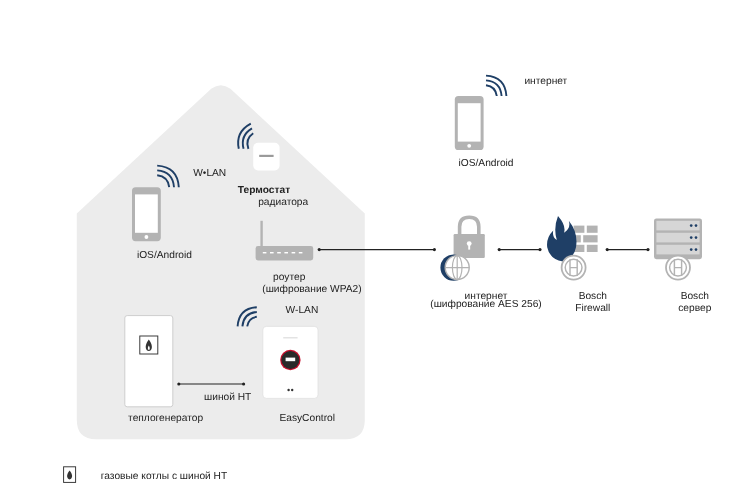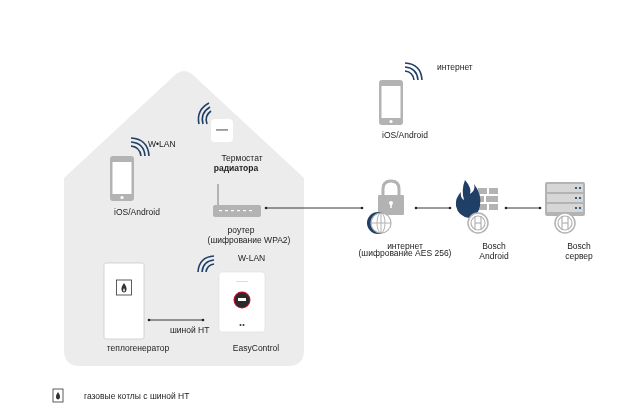--- a/index.html
+++ b/index.html
@@ -153,40 +153,40 @@
     <path d="M405 67 Q417 68 418 80"></path>
     <path d="M405 63 Q421 64 422 80"></path>
   </g>
 
   <g>
     <rect x="53" y="389" width="10" height="13" fill="#fff" stroke="#333" stroke-width="0.8"></rect>
     <path d="M58 392 Q60.5 395 60 397.5 Q59.5 399.5 58 399.5 Q56.5 399.5 56 397.5 Q55.5 395 58 392 Z" fill="#333"></path>
   </g>
 </svg>
 
-<div class="lbl" style="left:134px;top:139px;">W•LAN</div>
+<div class="lbl" style="left:147px;top:139px;">W•LAN</div>
 <div class="lbl" style="left:93px;top:207px;width:60px;">iOS/Android</div>
 
-<div class="lbl" style="left:198px;top:153px;width:60px;">Термостат</div>
-<div class="lbl" style="left:192px;top:163px;width:60px;font-weight:bold;">радиатора</div>
+<div class="lbl" style="left:176px;top:153px;width:60px;font-weight:bold;">Термостат</div>
+<div class="lbl" style="left:192px;top:163px;width:60px;">радиатора</div>
 
 <div class="lbl" style="left:177px;top:225px;width:100px;">роутер</div>
-<div class="lbl" style="left:185px;top:235px;width:100px;">(шифрование WPA2)</div>
+<div class="lbl" style="left:196px;top:235px;width:100px;">(шифрование WPA2)</div>
 
 <div class="lbl" style="left:224px;top:253px;">W-LAN</div>
 <div class="lbl" style="left:207px;top:343px;width:70px;text-align:center;">EasyControl</div>
 
 <div class="lbl" style="left:156px;top:325px;">шиной HT</div>
 <div class="lbl" style="left:84px;top:343px;width:80px;text-align:center;">теплогенератор</div>
 
 <div class="lbl" style="left:423px;top:62px;">интернет</div>
 <div class="lbl" style="left:361px;top:130px;width:60px;">iOS/Android</div>
 
 <div class="lbl" style="left:336px;top:241px;width:110px;">интернет</div>
 <div class="lbl" style="left:336px;top:248px;width:110px;">(шифрование AES 256)</div>
 
 <div class="lbl" style="left:455px;top:241px;width:50px;">Bosch</div>
-<div class="lbl" style="left:455px;top:251px;width:50px;">Android</div>
+<div class="lbl" style="left:455px;top:251px;width:50px;">Firewall</div>
 
 <div class="lbl" style="left:540px;top:241px;width:50px;">Bosch</div>
 <div class="lbl" style="left:540px;top:251px;width:50px;">сервер</div>
 
 <div class="lbl" style="left:70px;top:391px;text-align:center;">газовые котлы с шиной HT</div>
 
 </body></html>

